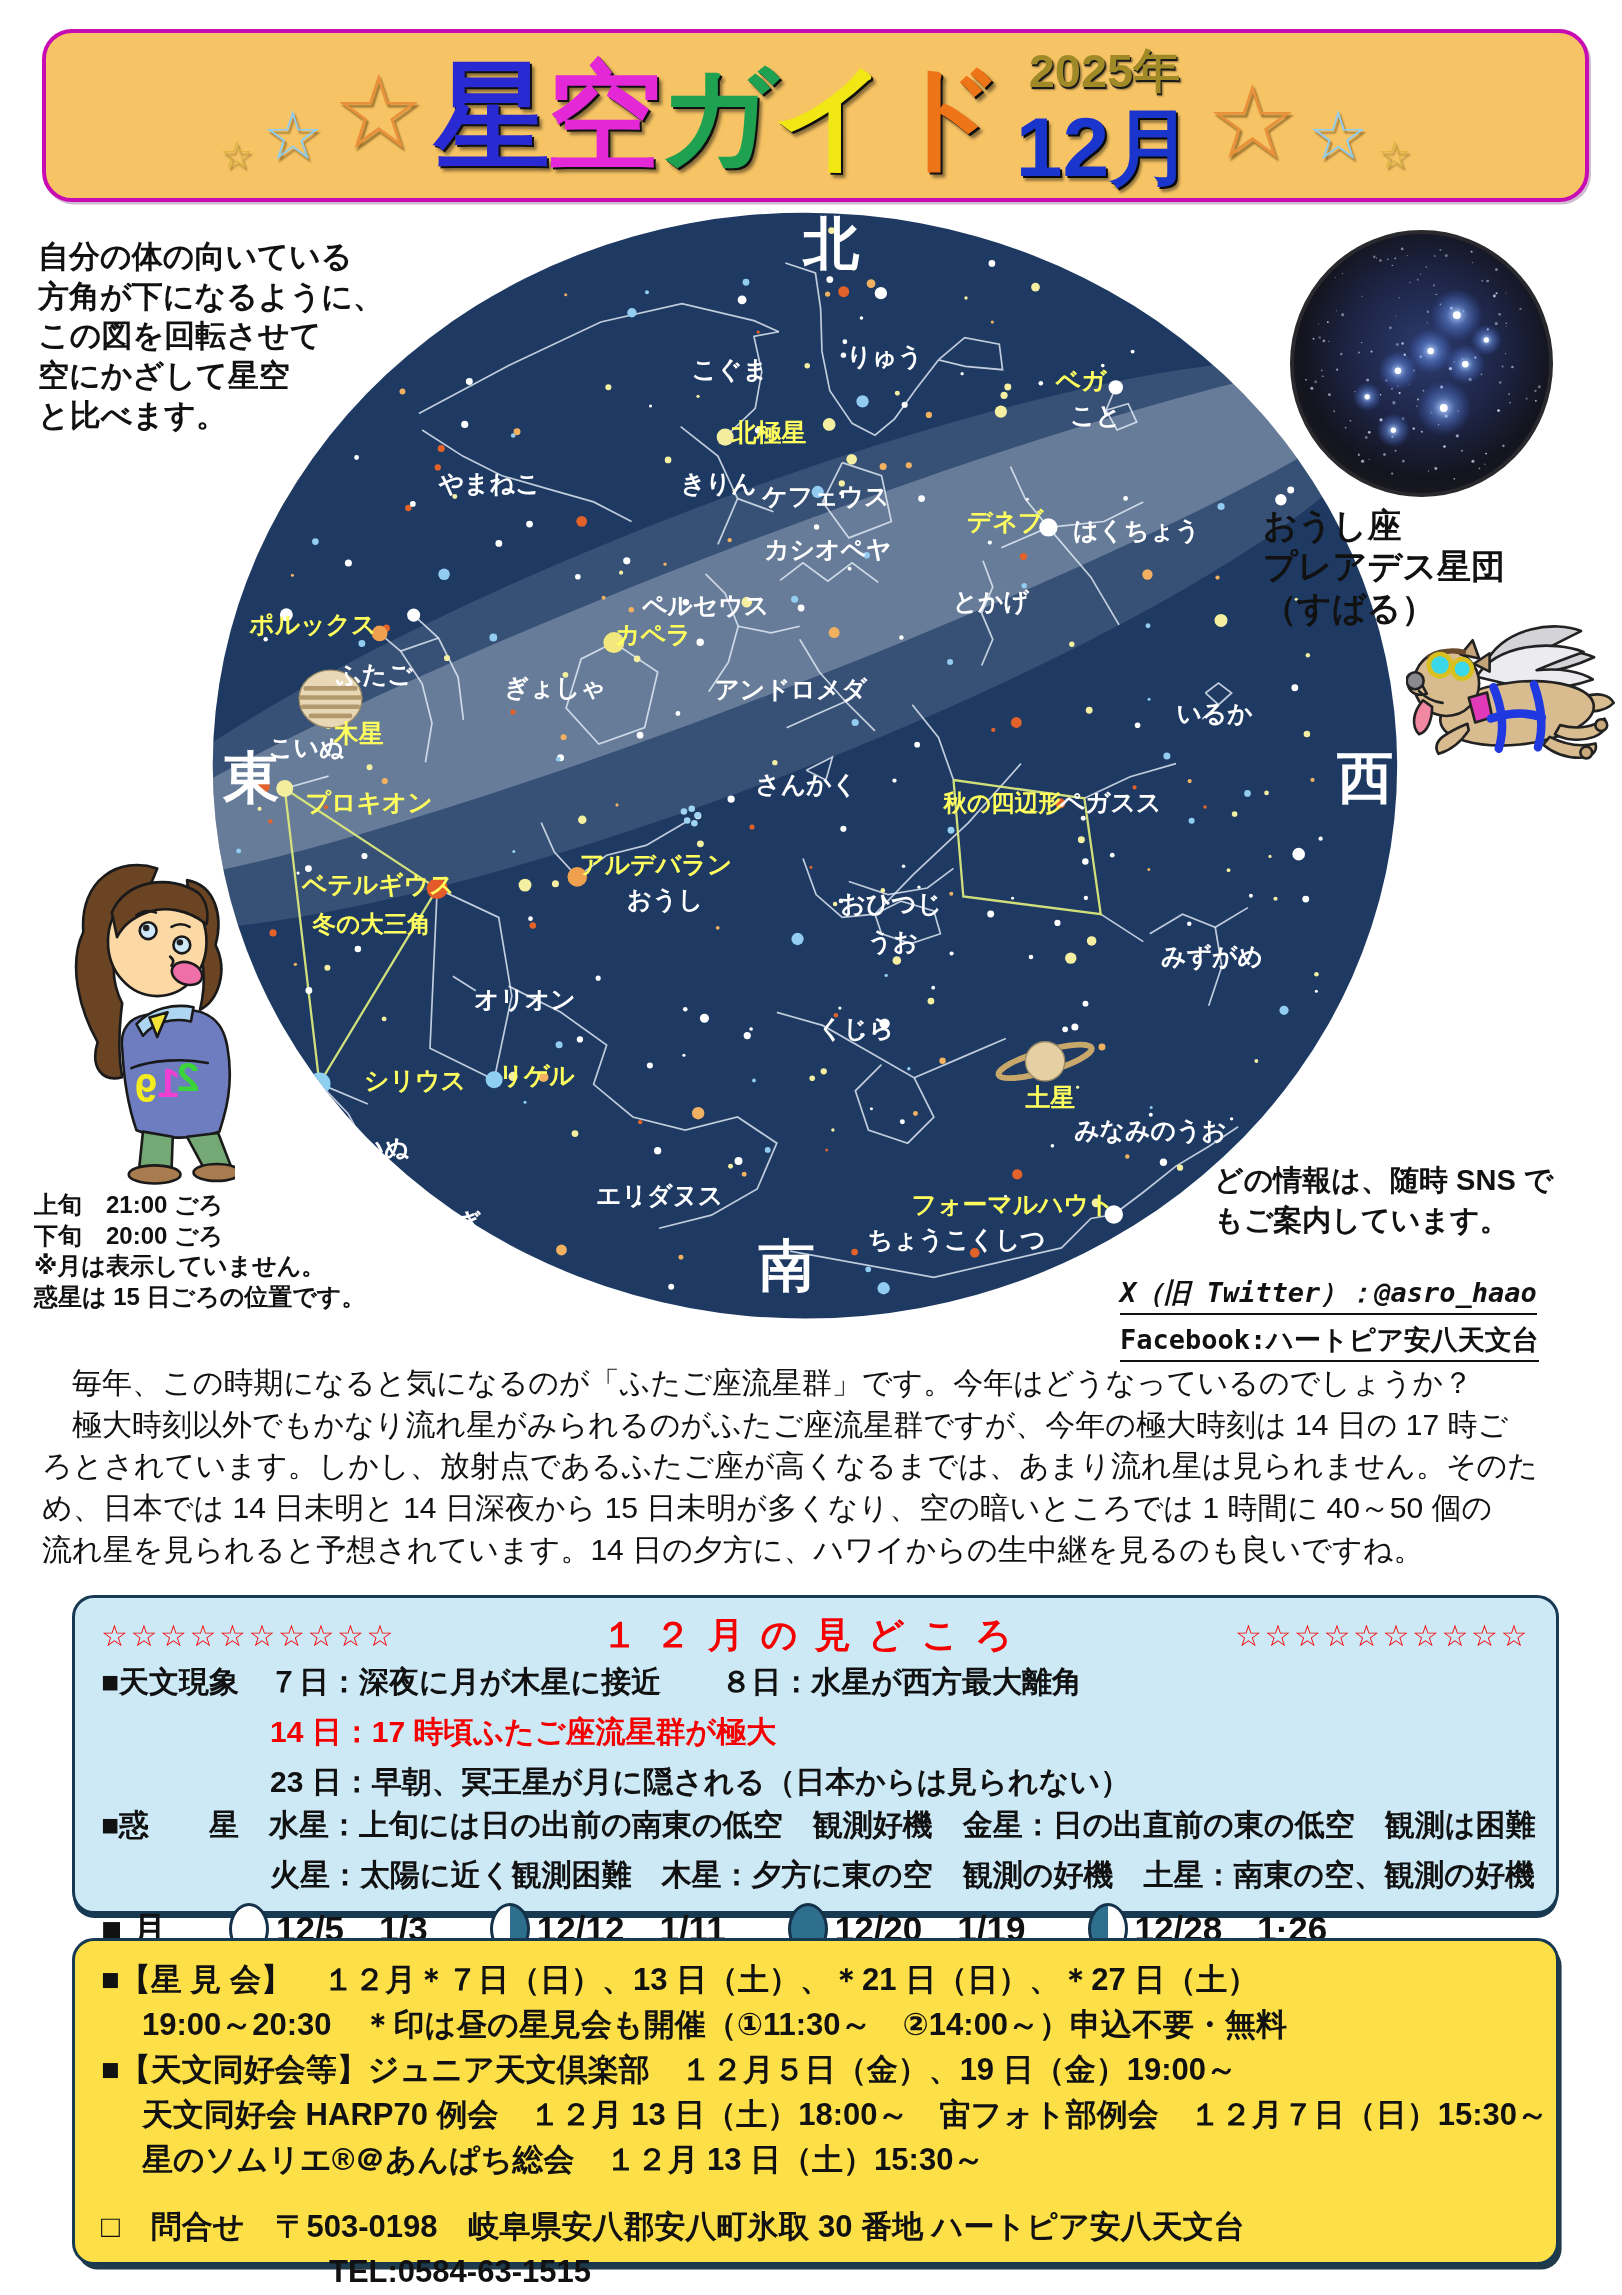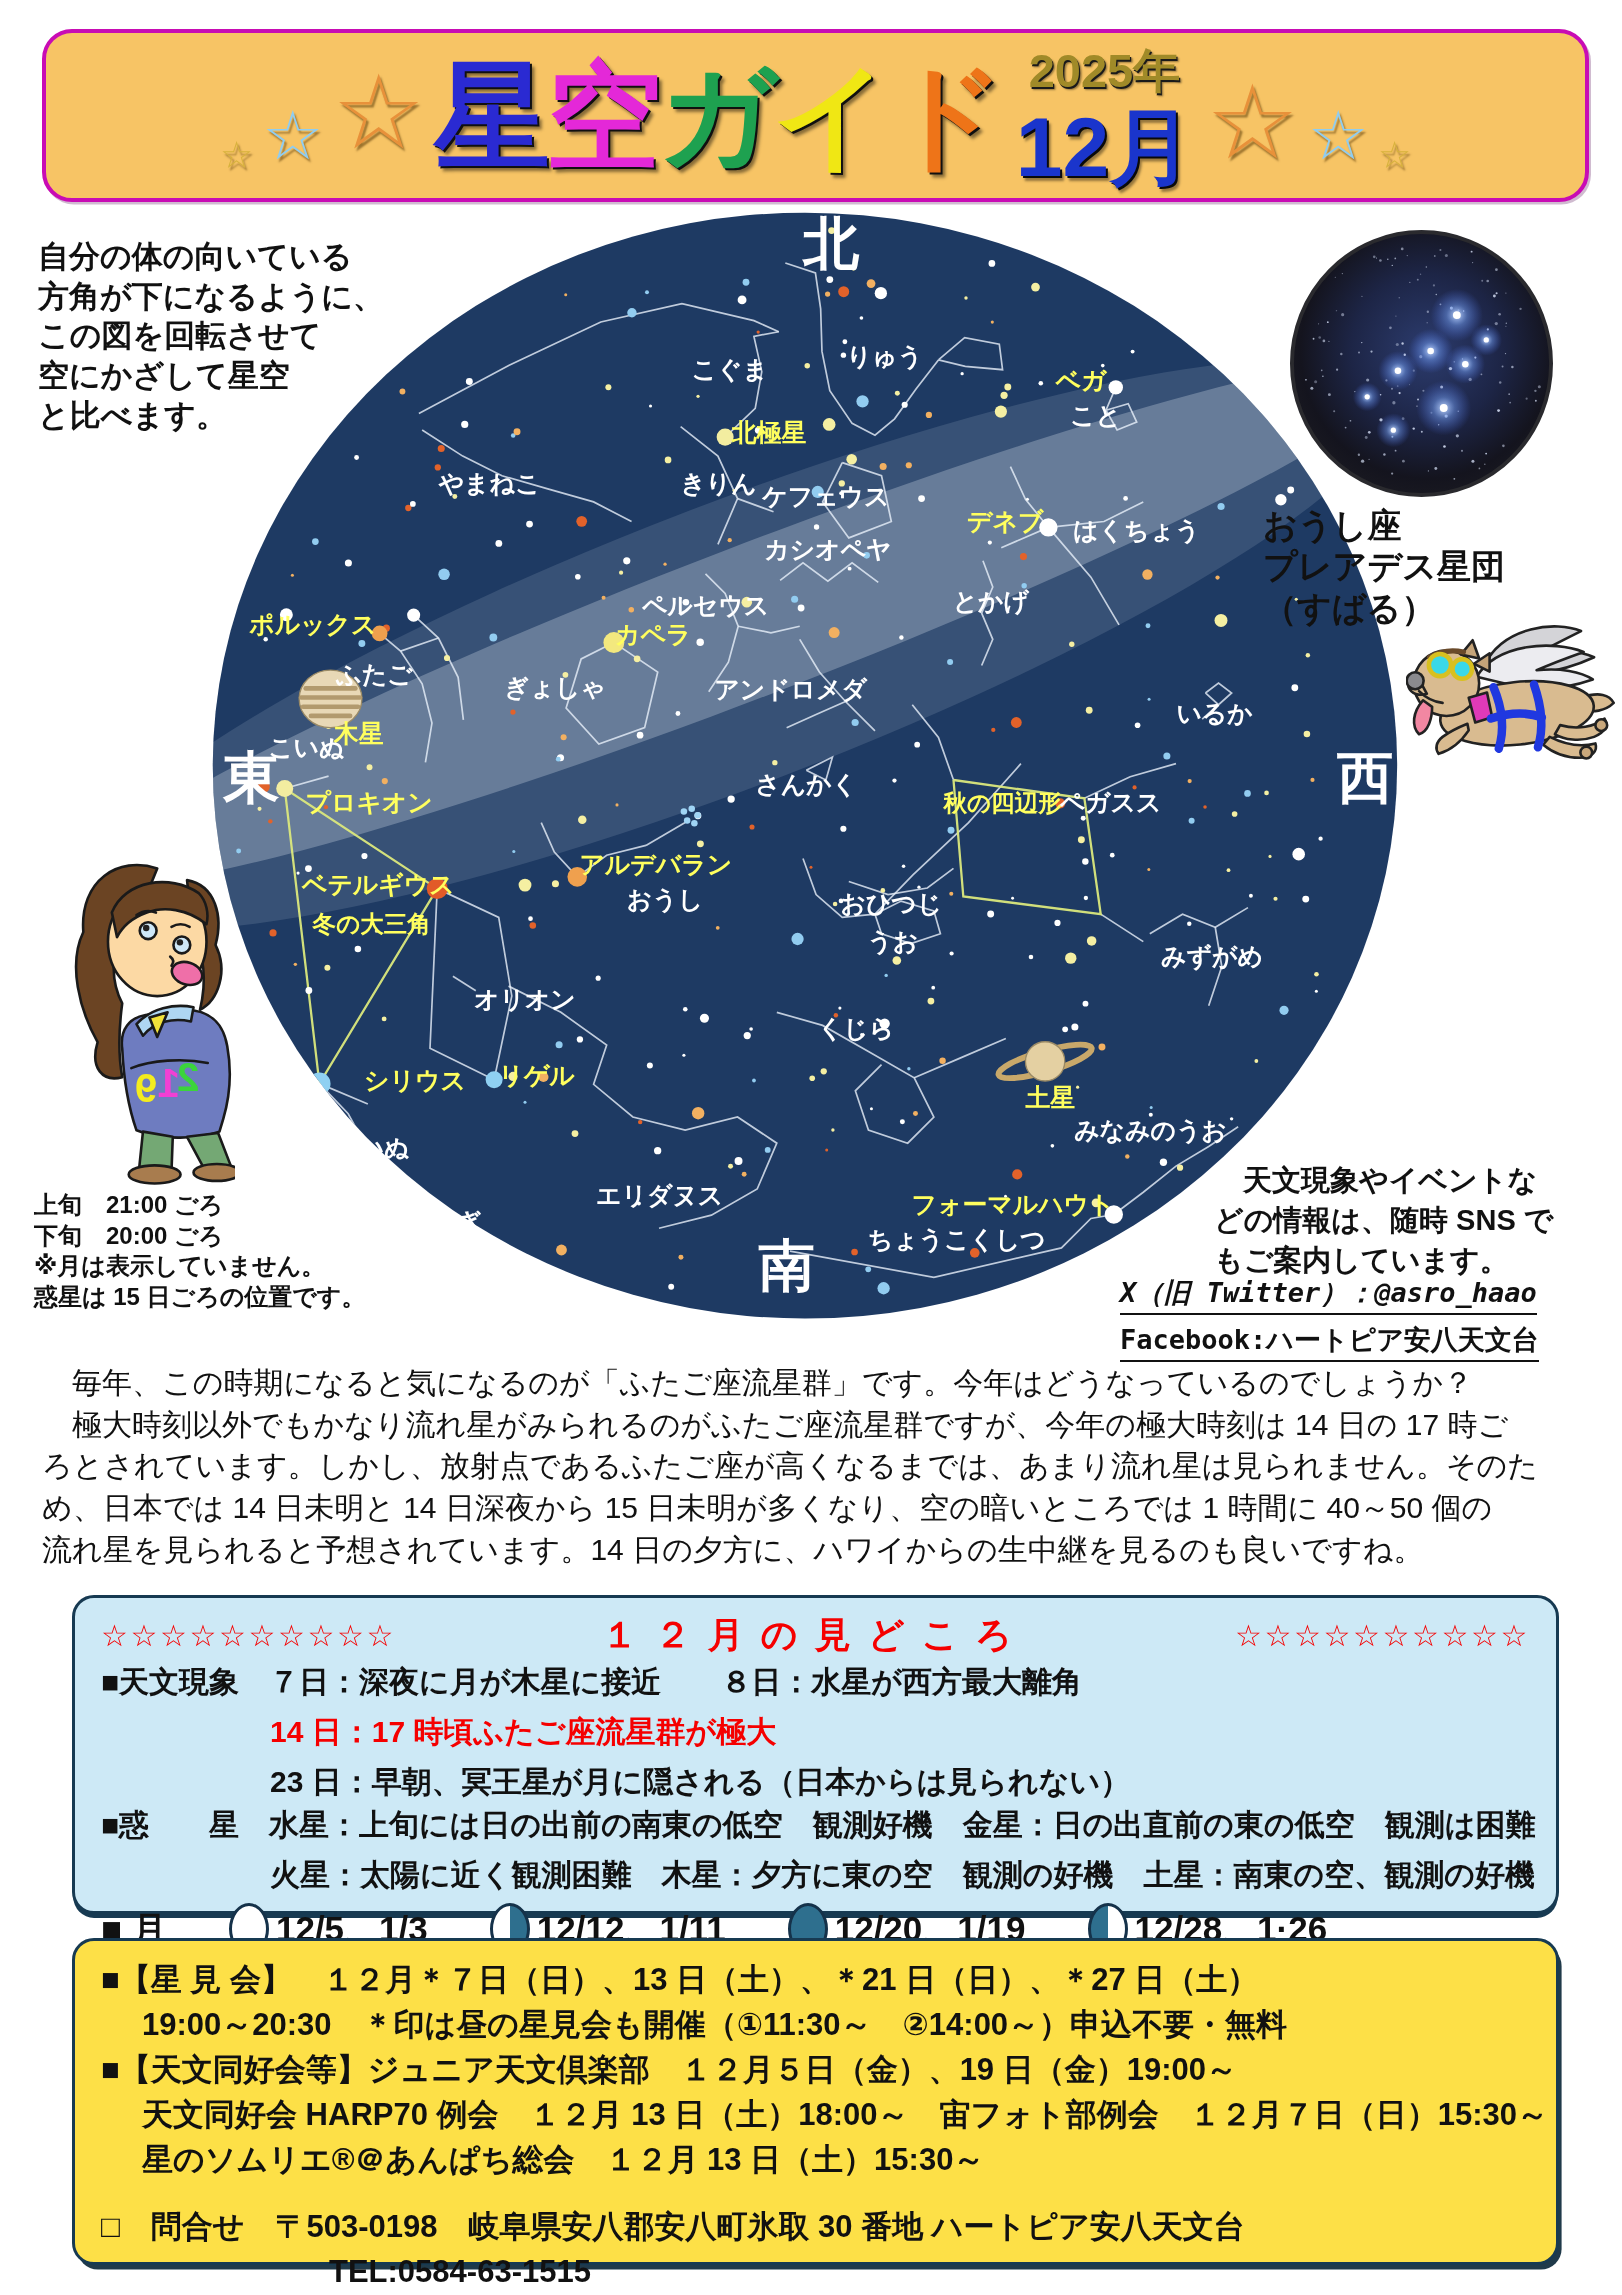--- a/index.html
+++ b/index.html
@@ -756,21 +756,20 @@
 </svg>
 
 <div class="notes abs">
   <div>上旬　21:00 ごろ</div>
   <div>下旬　20:00 ごろ</div>
   <div>※月は表示していません。</div>
   <div>惑星は 15 日ごろの位置です。</div>
 </div>
 
 <div class="sns abs">
-  <div class="sns-indent">天文現象やイベントな</div>
   <div>どの情報は、随時 SNS で</div>
   <div>もご案内しています。</div>
 </div>
 <div class="handle x abs">X（旧 Twitter）：@asro_haao</div>
 <div class="handle fb abs">Facebook:ハートピア安八天文台</div>
 
 <div class="para abs">
   <div>　毎年、この時期になると気になるのが「ふたご座流星群」です。今年はどうなっているのでしょうか？</div>
   <div>　極大時刻以外でもかなり流れ星がみられるのがふたご座流星群ですが、今年の極大時刻は 14 日の 17 時ご</div>
   <div>ろとされています。しかし、放射点であるふたご座が高くなるまでは、あまり流れ星は見られません。そのた</div>

